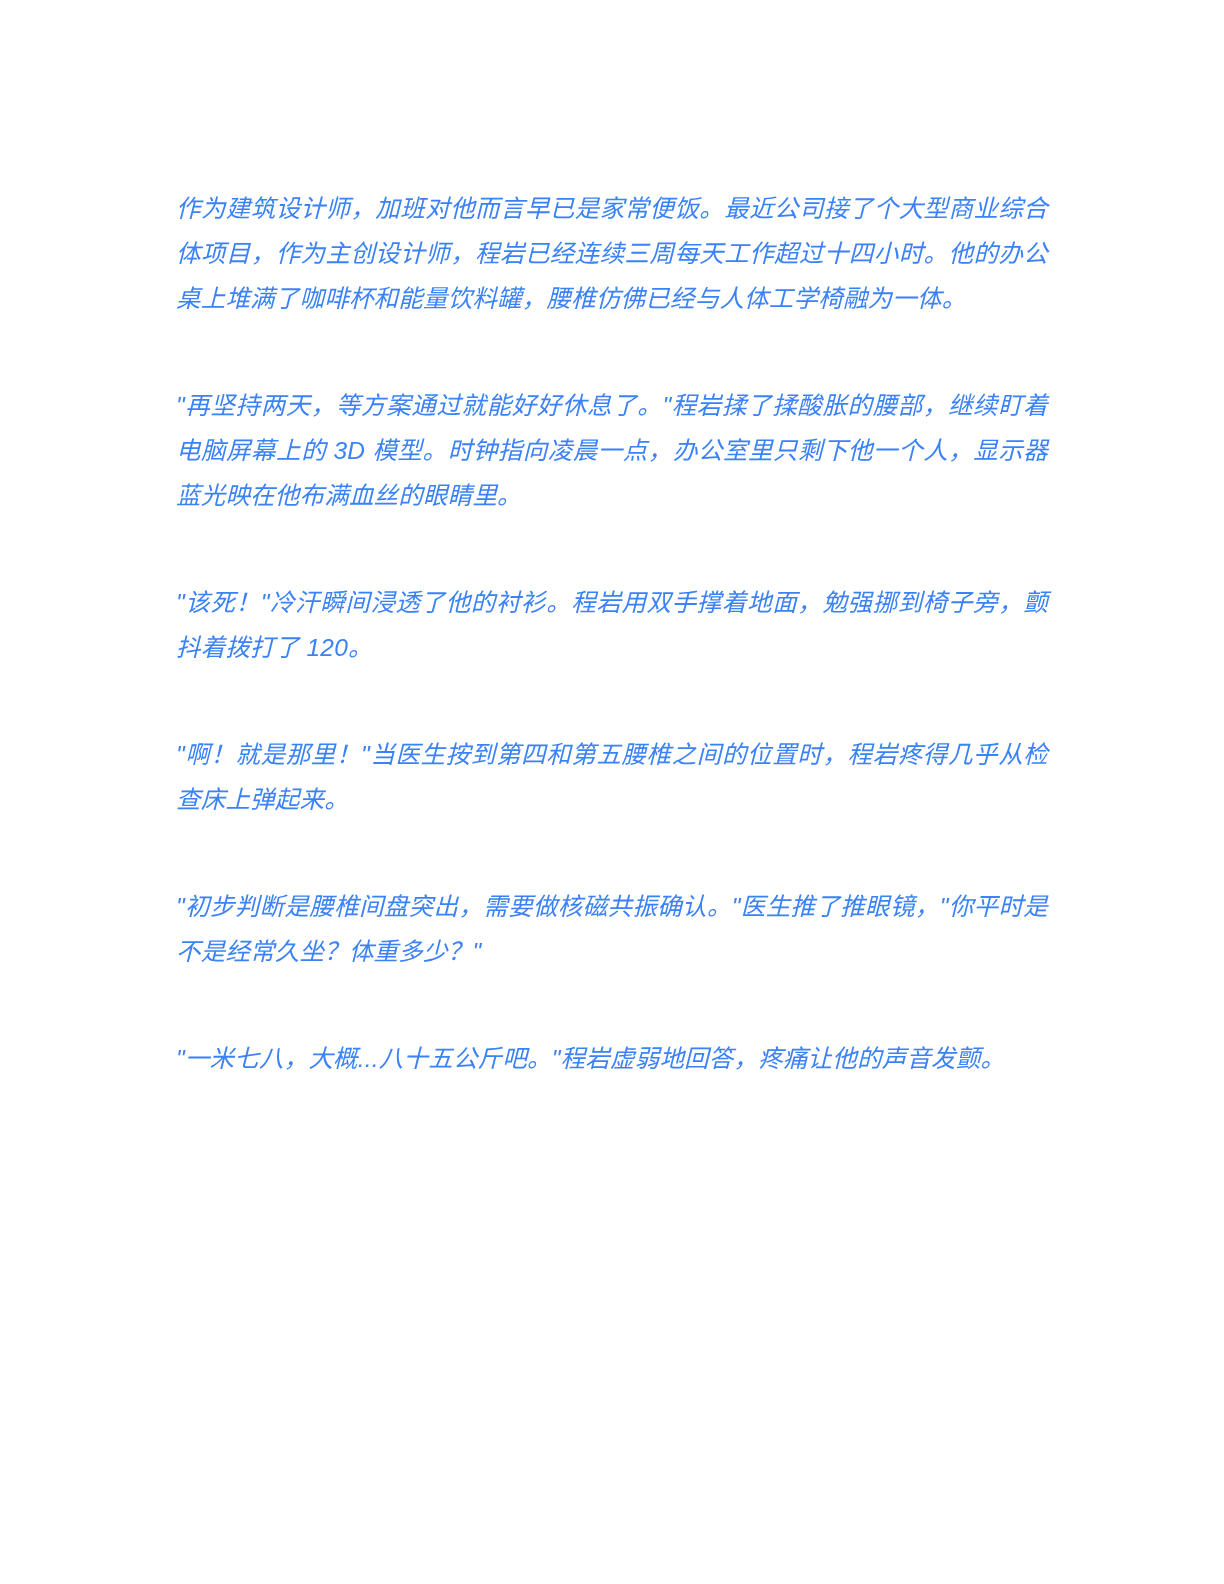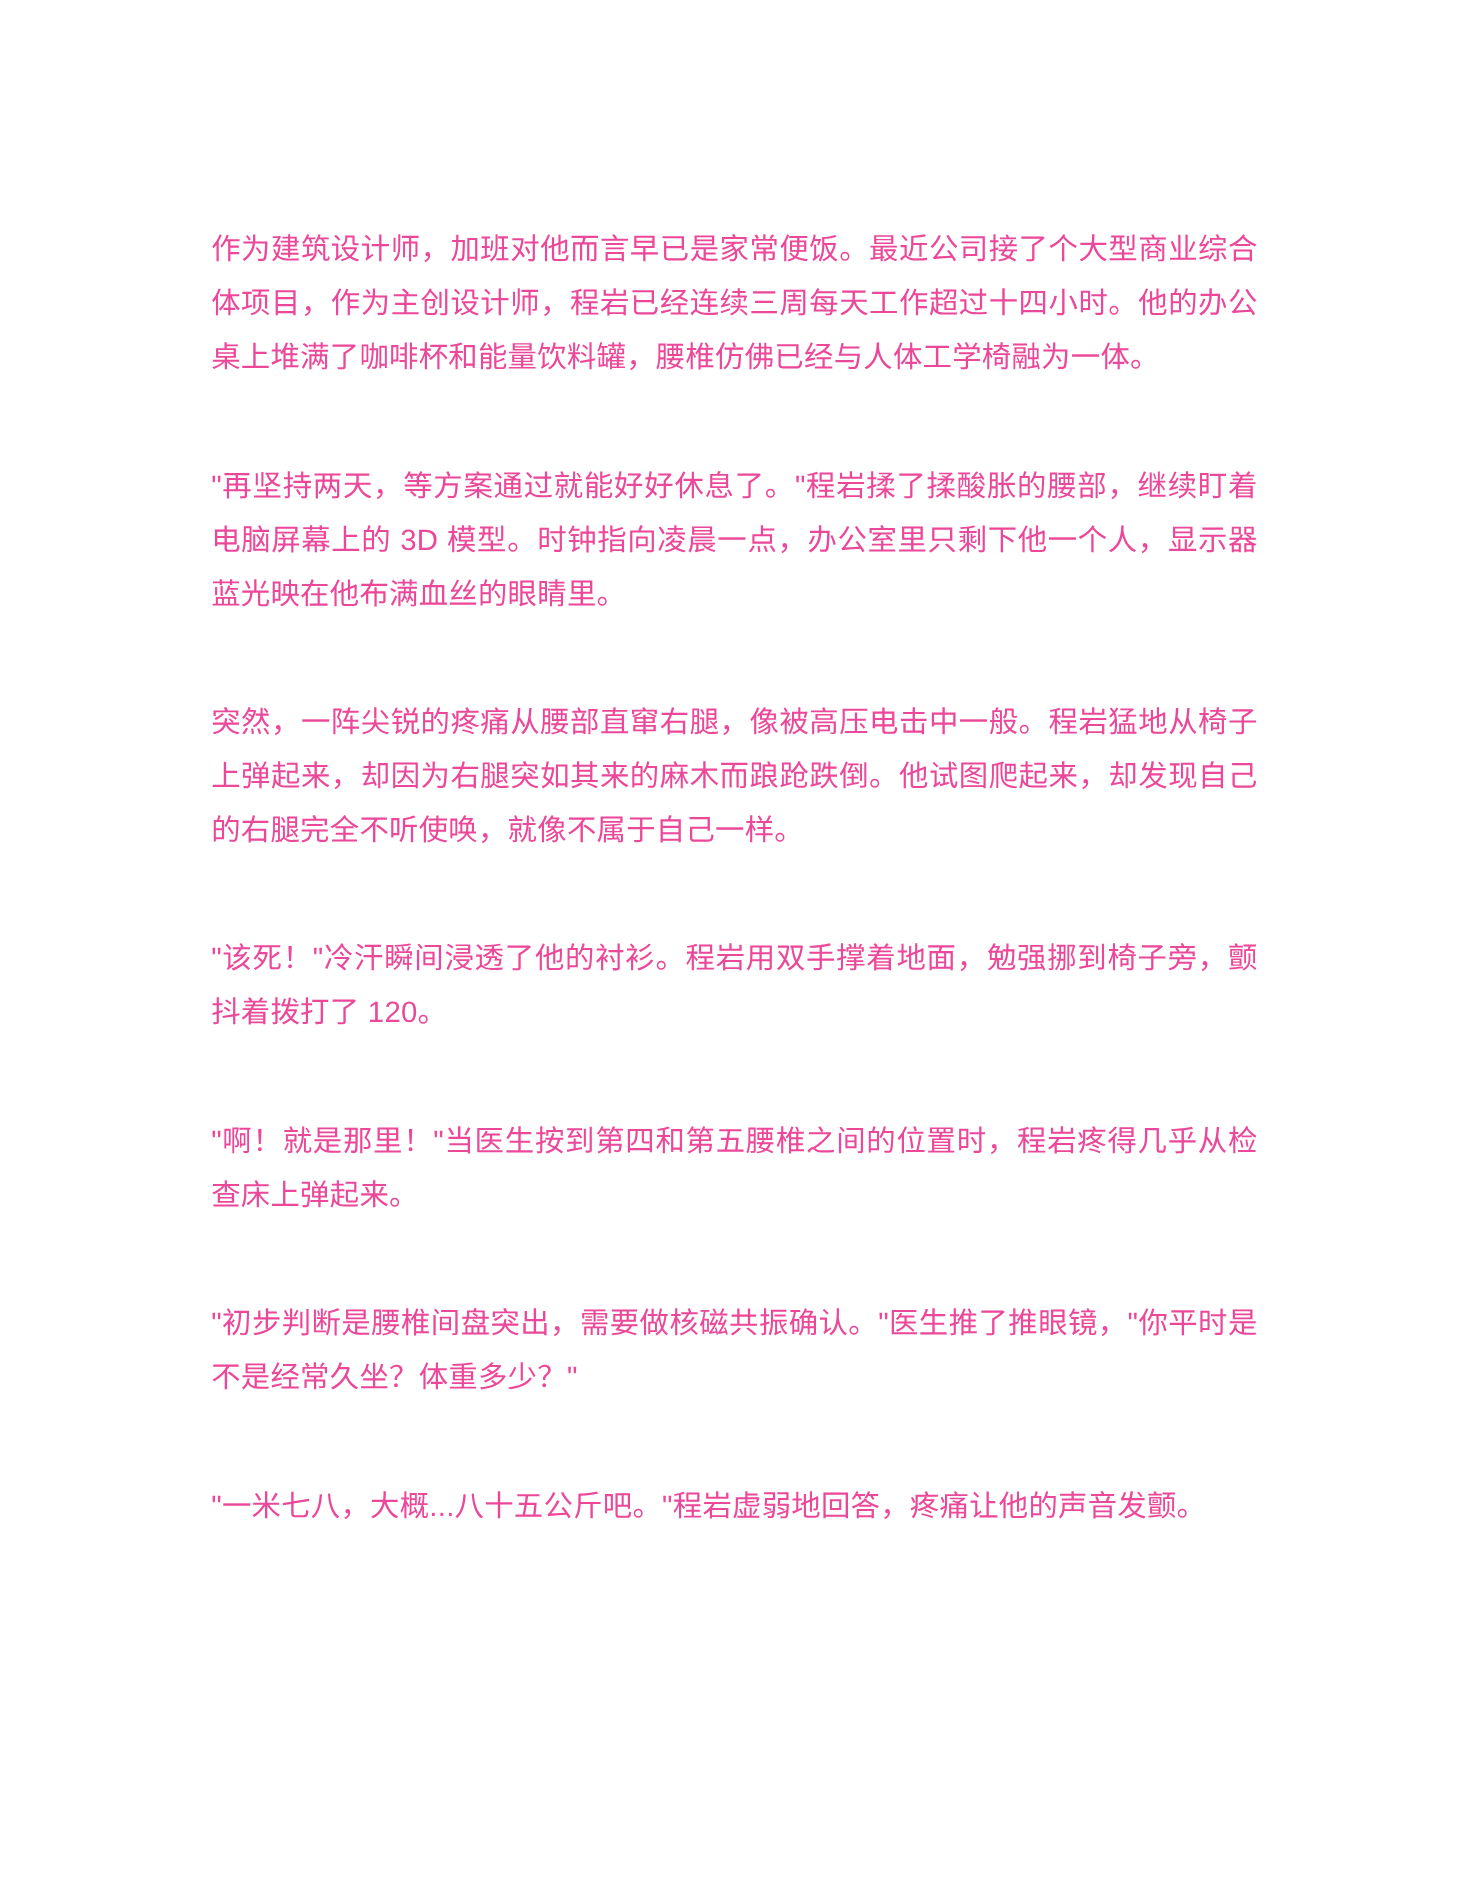--- a/index.html
+++ b/index.html
@@ -25,32 +25,32 @@
   }
   p.para {
     margin: 0 0 62px 0;
     font-size: 24.5px;
     line-height: 45px;
     letter-spacing: 0.2px;
     text-align: justify;
     text-justify: inter-character;
     word-break: break-word;
     font-weight: 500;
-    color: #ec4899;
+    color: #3b82f6;
+    font-style: italic;
   }
   p.para:last-child {
     margin-bottom: 0;
   }
 </style>
 </head>
 <body>
 
 <div class="page">
   <div class="doc-body">
     <p class="para">作为建筑设计师，加班对他而言早已是家常便饭。最近公司接了个大型商业综合体项目，作为主创设计师，程岩已经连续三周每天工作超过十四小时。他的办公桌上堆满了咖啡杯和能量饮料罐，腰椎仿佛已经与人体工学椅融为一体。</p>
     <p class="para">"再坚持两天，等方案通过就能好好休息了。"程岩揉了揉酸胀的腰部，继续盯着电脑屏幕上的 3D 模型。时钟指向凌晨一点，办公室里只剩下他一个人，显示器蓝光映在他布满血丝的眼睛里。</p>
-    <p class="para">突然，一阵尖锐的疼痛从腰部直窜右腿，像被高压电击中一般。程岩猛地从椅子上弹起来，却因为右腿突如其来的麻木而踉跄跌倒。他试图爬起来，却发现自己的右腿完全不听使唤，就像不属于自己一样。</p>
     <p class="para">"该死！"冷汗瞬间浸透了他的衬衫。程岩用双手撑着地面，勉强挪到椅子旁，颤抖着拨打了 120。</p>
     <p class="para">"啊！就是那里！"当医生按到第四和第五腰椎之间的位置时，程岩疼得几乎从检查床上弹起来。</p>
     <p class="para">"初步判断是腰椎间盘突出，需要做核磁共振确认。"医生推了推眼镜，"你平时是不是经常久坐？体重多少？"</p>
     <p class="para">"一米七八，大概...八十五公斤吧。"程岩虚弱地回答，疼痛让他的声音发颤。</p>
   </div>
 </div>
 
 </body></html>

